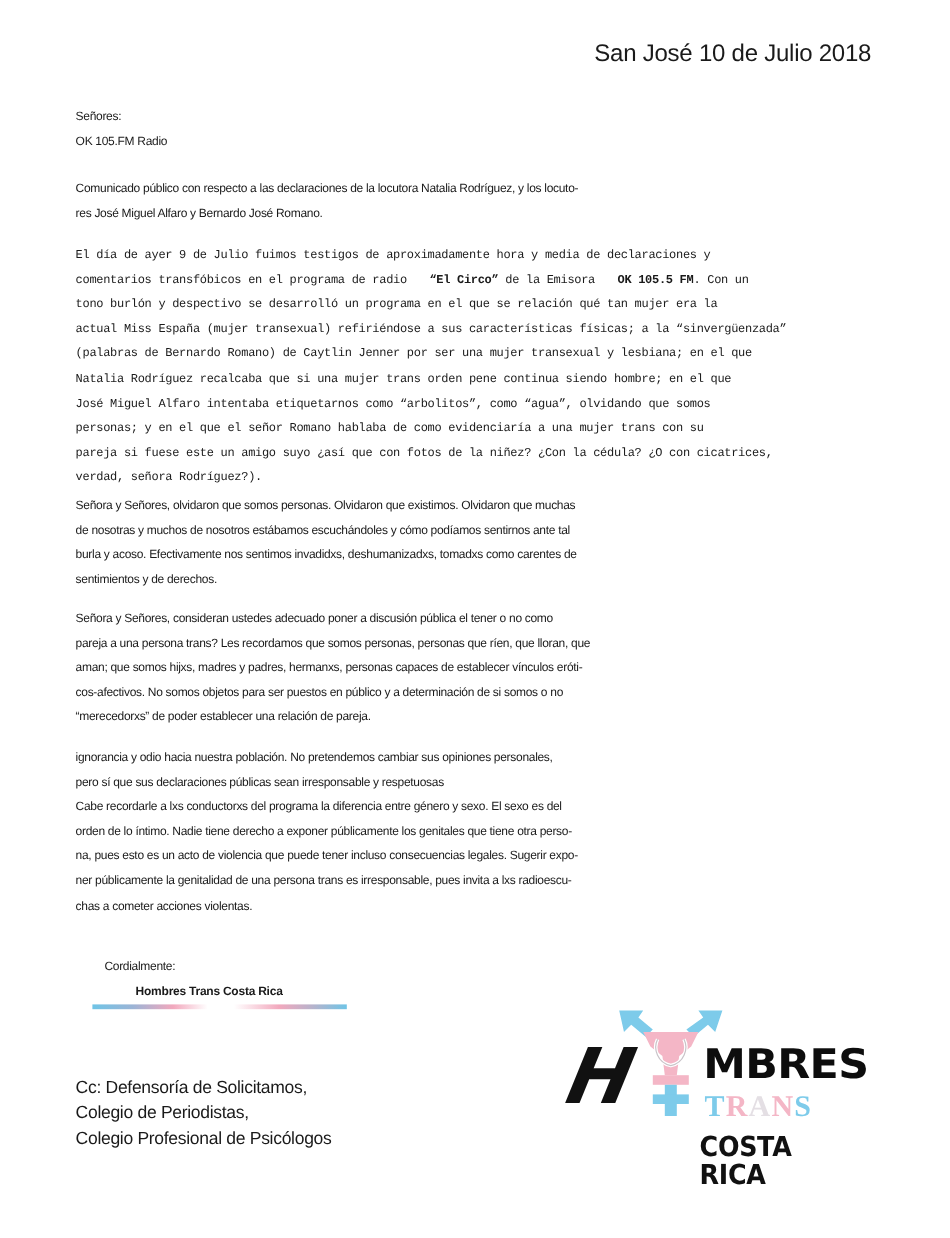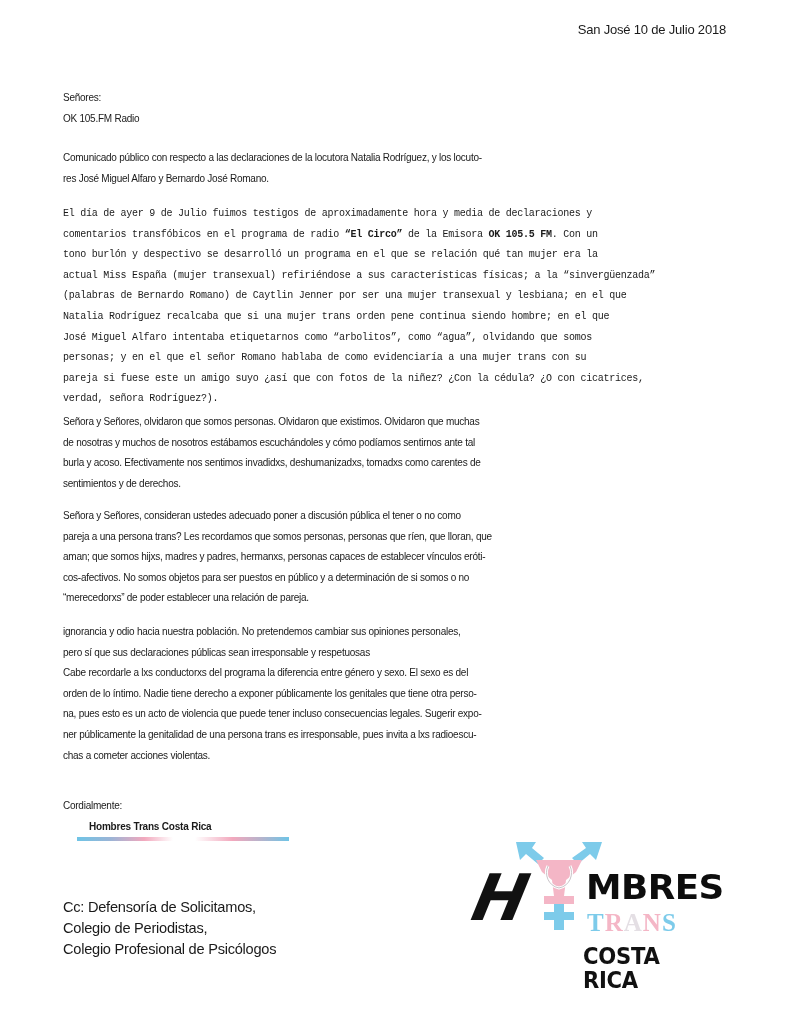--- a/index.html
+++ b/index.html
@@ -1,36 +1,36 @@
 <!DOCTYPE html>
 <html><head>
   <meta charset="utf-8">
   <style>
     html, body { margin: 0; padding: 0; background: #ffffff; }
     body { width: 792px; height: 1032px; position: relative; overflow: hidden;
            font-family: "Liberation Sans", sans-serif; color: #1a1a1a; }
     .page { position: absolute; left: 0; top: 0; width: 792px; height: 1032px; }
-    .date { position: absolute; top: 22px; right: 66px; font-size: 13px; letter-spacing: -0.2px; }
+    .date { position: absolute; top: 34px; right: 66px; font-size: 20px; letter-spacing: -0.2px; }
     .block { position: absolute; left: 63px; width: 670px; font-size: 10px; line-height: 20.6px; letter-spacing: -0.25px; }
     .line { display: block; white-space: nowrap; }
     .salutation { top: 88px; }
     .subject { top: 148px; }
     .p1 { top: 204px; font-family: Liberation Mono, monospace; }
     .p2 { top: 412px; }
     .p3 { top: 506px; }
     .p4 { top: 622px; }
-    .closing { top: 796px; }
+    .closing { top: 796px; margin-left: 24px; }
     .closing .org { font-weight: bold; margin-left: 26px; letter-spacing: -0.2px; }
     .sigbar { position: absolute; top: 837px; height: 4px; }
     .sigbar.left { left: 77px; width: 96px;
       background: linear-gradient(90deg, #6fc4e6 0%, #9bb4d6 35%, #f2a8bd 70%, rgba(255,255,255,0) 100%); }
     .sigbar.right { left: 195px; width: 94px;
       background: linear-gradient(90deg, rgba(255,255,255,0) 0%, #f2a8bd 40%, #b6b3cc 70%, #6fc4e6 100%); }
     .cc { top: 897px; font-size: 14.6px; line-height: 21px; }
-    b { font-weight: bold; }
+    b { font-weight: bold; margin-left: 13px; }
 
     
     .logo { position: absolute; left: 470px; top: 838px; width: 260px; height: 140px; }
     .logo-h { position: absolute; left: 4px; top: 28px; font-family: "DejaVu Sans", sans-serif;
               font-weight: bold; font-style: italic; font-size: 64px; line-height: 64px; color: #111;
               transform: skewX(-12deg); letter-spacing: -2px; }
     .logo-symbol { position: absolute; left: 44px; top: 2px; width: 90px; height: 100px; }
     .logo-mbres { position: absolute; left: 116px; top: 32px; font-family: "DejaVu Sans", sans-serif;
                   font-weight: bold; font-size: 34px; line-height: 34px; color: #0d0d0d; letter-spacing: -0.5px;
                   transform: scaleX(1.05); transform-origin: left; }

